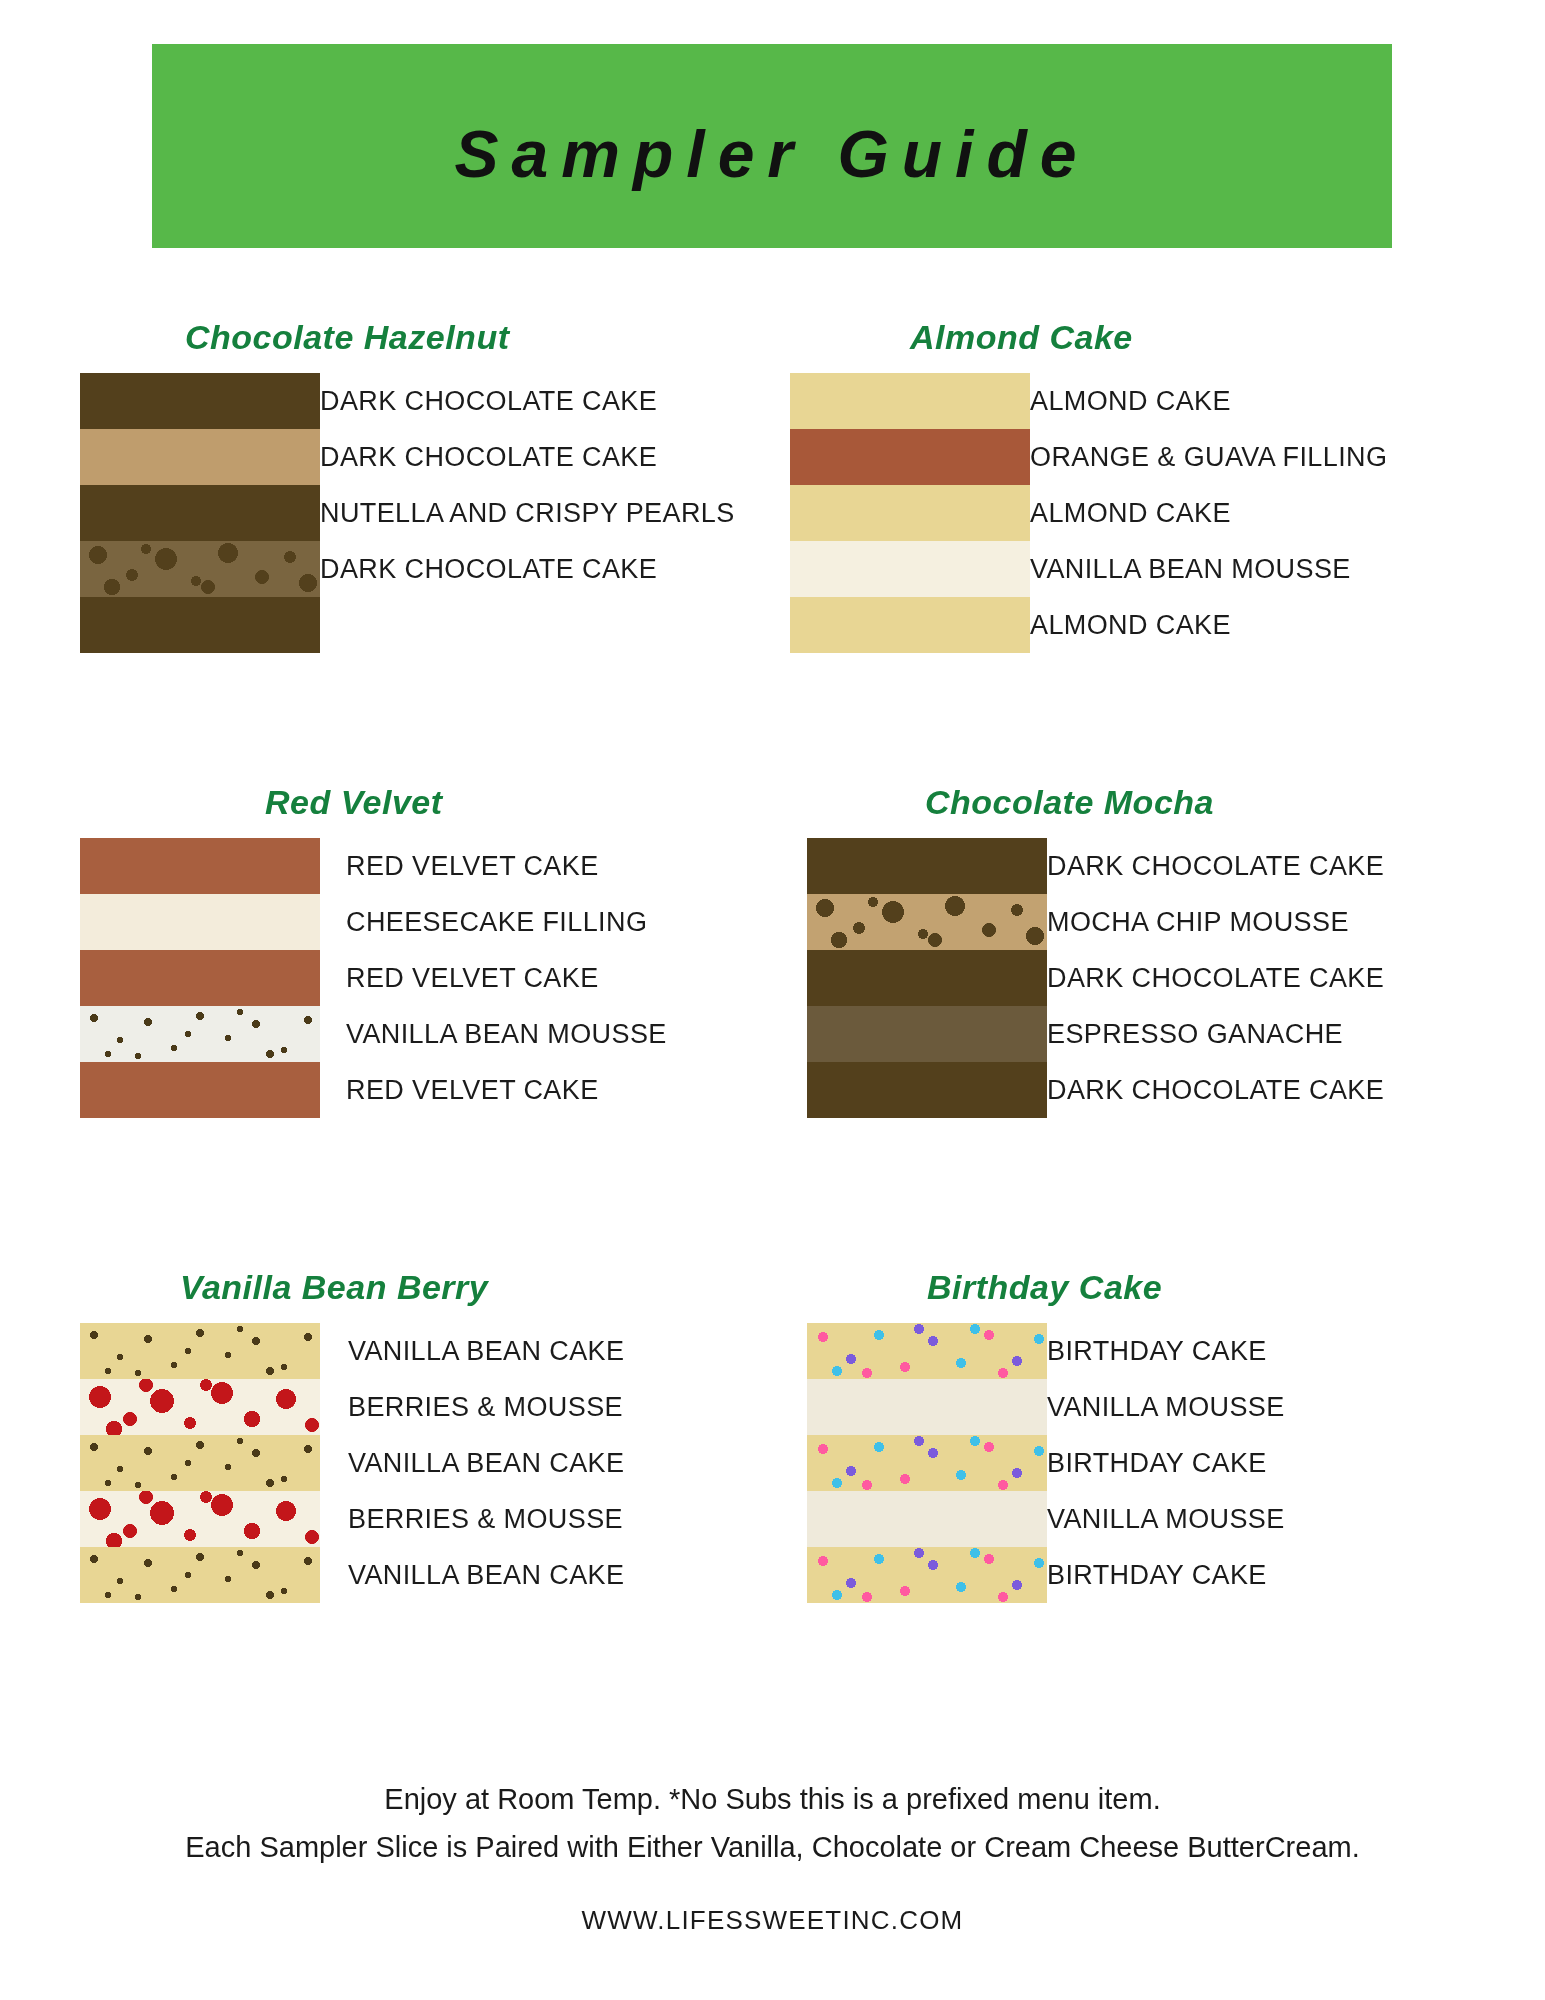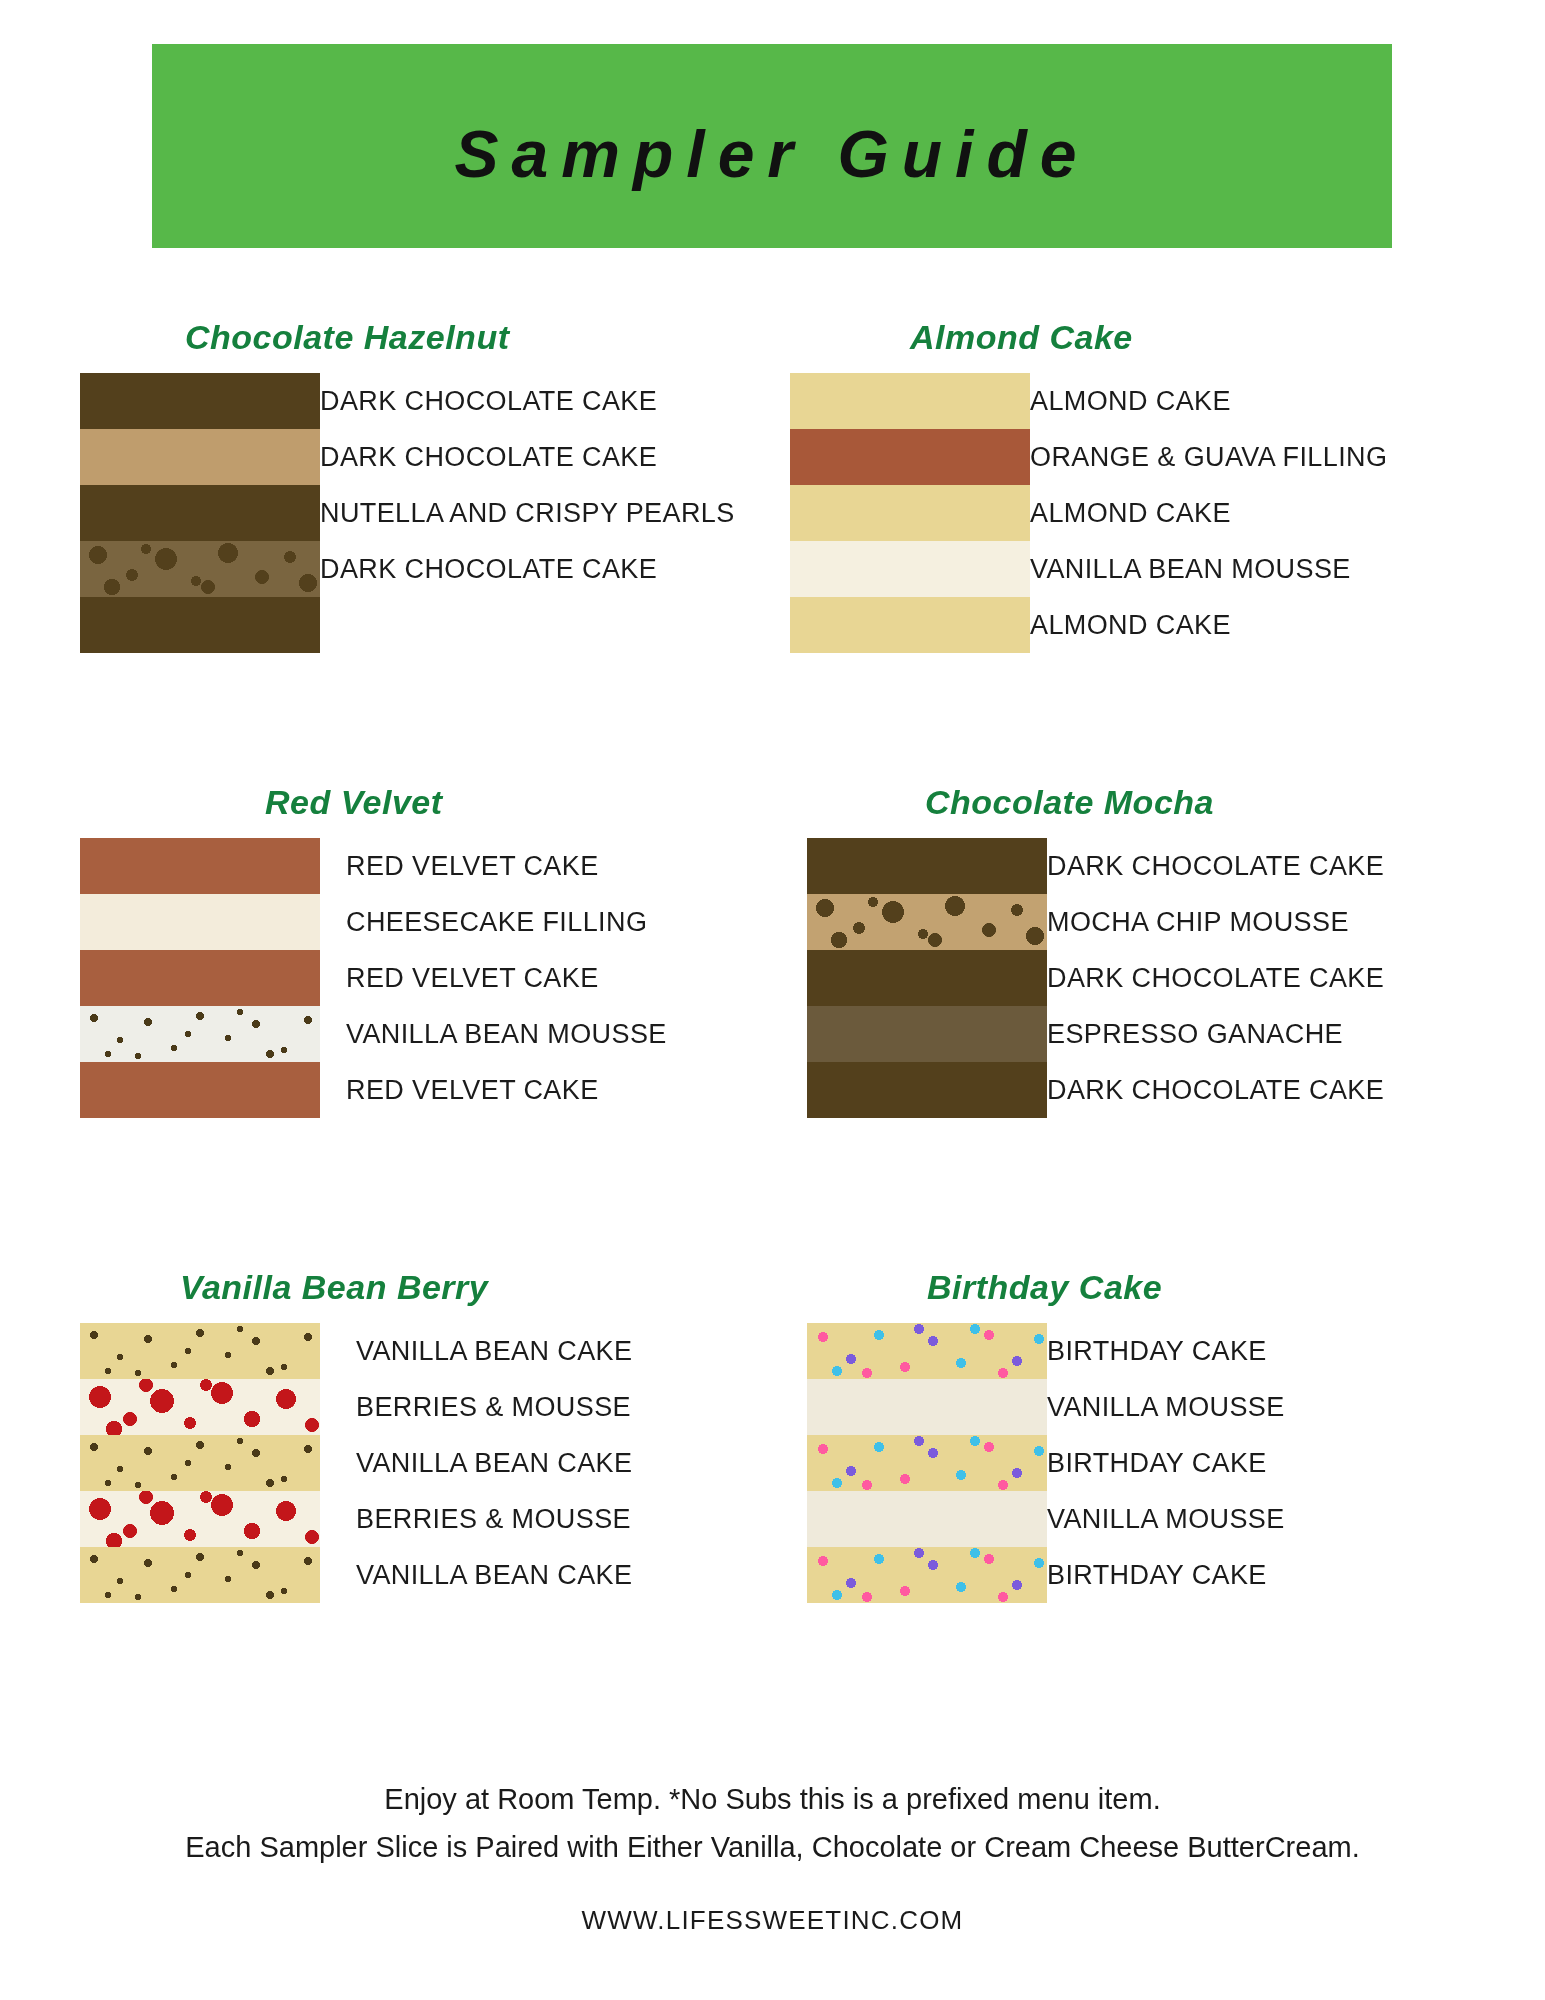--- a/index.html
+++ b/index.html
@@ -273,21 +273,21 @@
         <div class="cell-inner">
           <div class="flavour-title title-vb">Vanilla Bean Berry</div>
           <div class="stack-wrap">
             <div class="swatch">
               <div class="layer dots-vanilla" style="background-color:#e8d694"></div>
               <div class="layer dots-berry" style="background-color:#f5f0e1"></div>
               <div class="layer dots-vanilla" style="background-color:#e8d694"></div>
               <div class="layer dots-berry" style="background-color:#f5f0e1"></div>
               <div class="layer dots-vanilla" style="background-color:#e8d694"></div>
             </div>
-            <div class="labels" style="padding-left:36px">
+            <div class="labels" style="padding-left:28px">
               <div class="label">VANILLA BEAN CAKE</div>
               <div class="label">BERRIES  &amp; MOUSSE</div>
               <div class="label">VANILLA BEAN CAKE</div>
               <div class="label">BERRIES &amp; MOUSSE</div>
               <div class="label">VANILLA BEAN CAKE</div>
             </div>
           </div>
         </div>
       </div>
 

